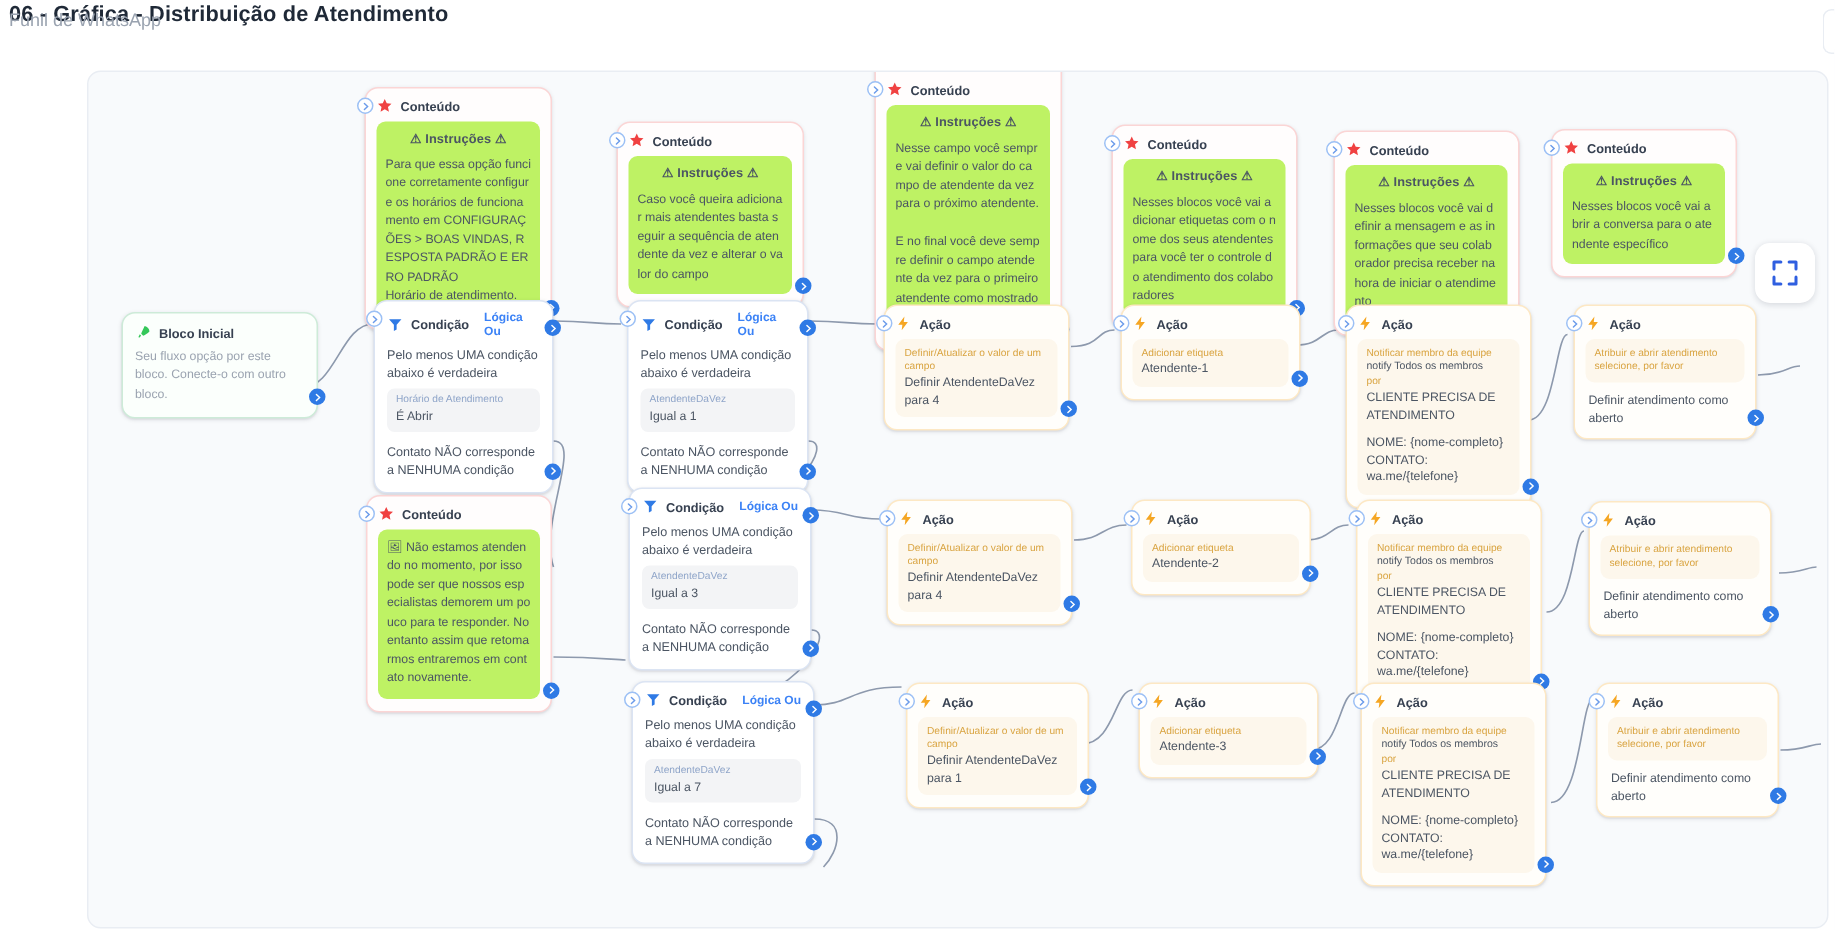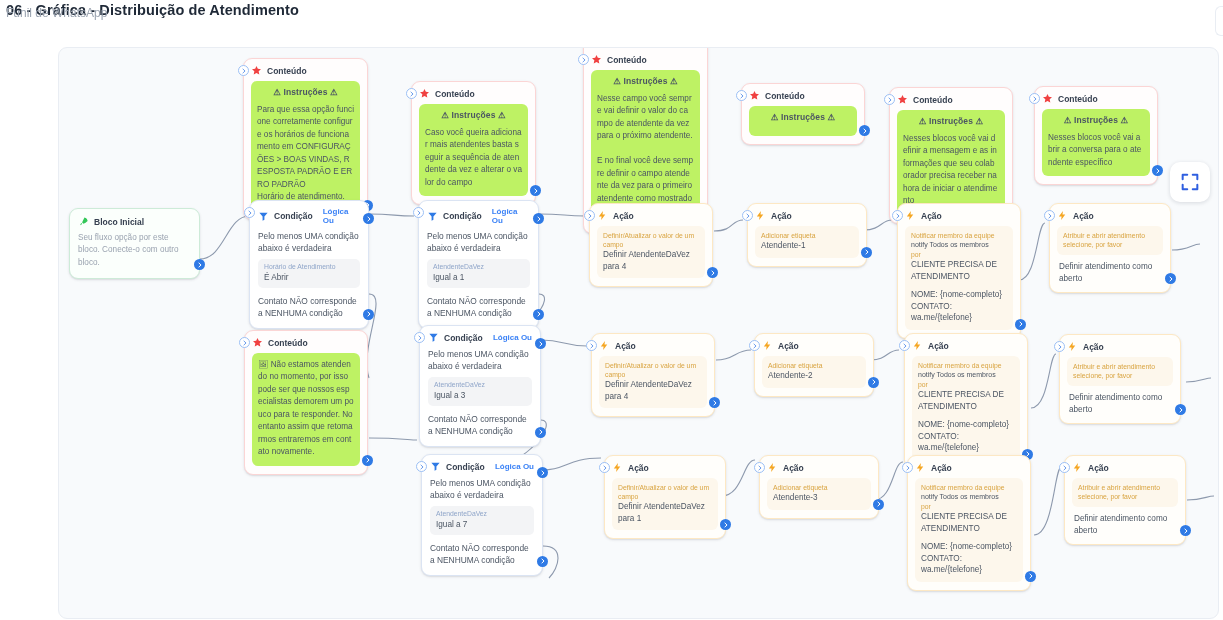--- a/index.html
+++ b/index.html
@@ -86,20 +86,21 @@
     line-height: 1.52;
     white-space: pre-wrap;
     word-break: break-all;
   }
 
   
   .node.start {
     border: 1px solid #cdebd8;
     background: #fbfffc;
     padding: 7px 8px 9px 8px;
+    margin-left: 12px;
   }
   .node.start .msg { color: #9aa3b0; font-size: 8.2px; word-break: normal;}
 
   
   .node.condition {
     border: 1px solid #dbe4f3;
     background: #ffffff;
     padding: 6px 8px 8px 8px;
   }
   .cond-lead {
@@ -311,20 +312,21 @@
         </svg>
     </div>
     <div class="node-head">
       <svg class="ico" viewBox="0 0 24 24">
           <path fill="#f04141" d="M12 2l2.9 6.3 6.9.8-5.1 4.7 1.4 6.8L12 17.2 5.9 20.6l1.4-6.8L2.2 9.1l6.9-.8z"></path>
         </svg>
       <span>Conteúdo</span>
     </div>
     <div class="body">
       <div class="instr-line">⚠ Instruções ⚠</div>
+      <div class="msg">Nesses blocos você vai adicionar etiquetas com o nome dos seus atendentes para você ter o controle do atendimento dos colaboradores</div>
     </div>
     <div class="port out" style="bottom:8px;">
       <svg viewBox="0 0 8 8">
           <path d="M2.6 1.4 L5.4 4 L2.6 6.6" fill="none" stroke="#fff" stroke-width="1.3" stroke-linecap="round"></path>
         </svg>
     </div>
   </div>
 
   <div class="node content" style="left:830px; top:39px; width:124px;">
     <div class="port in">

